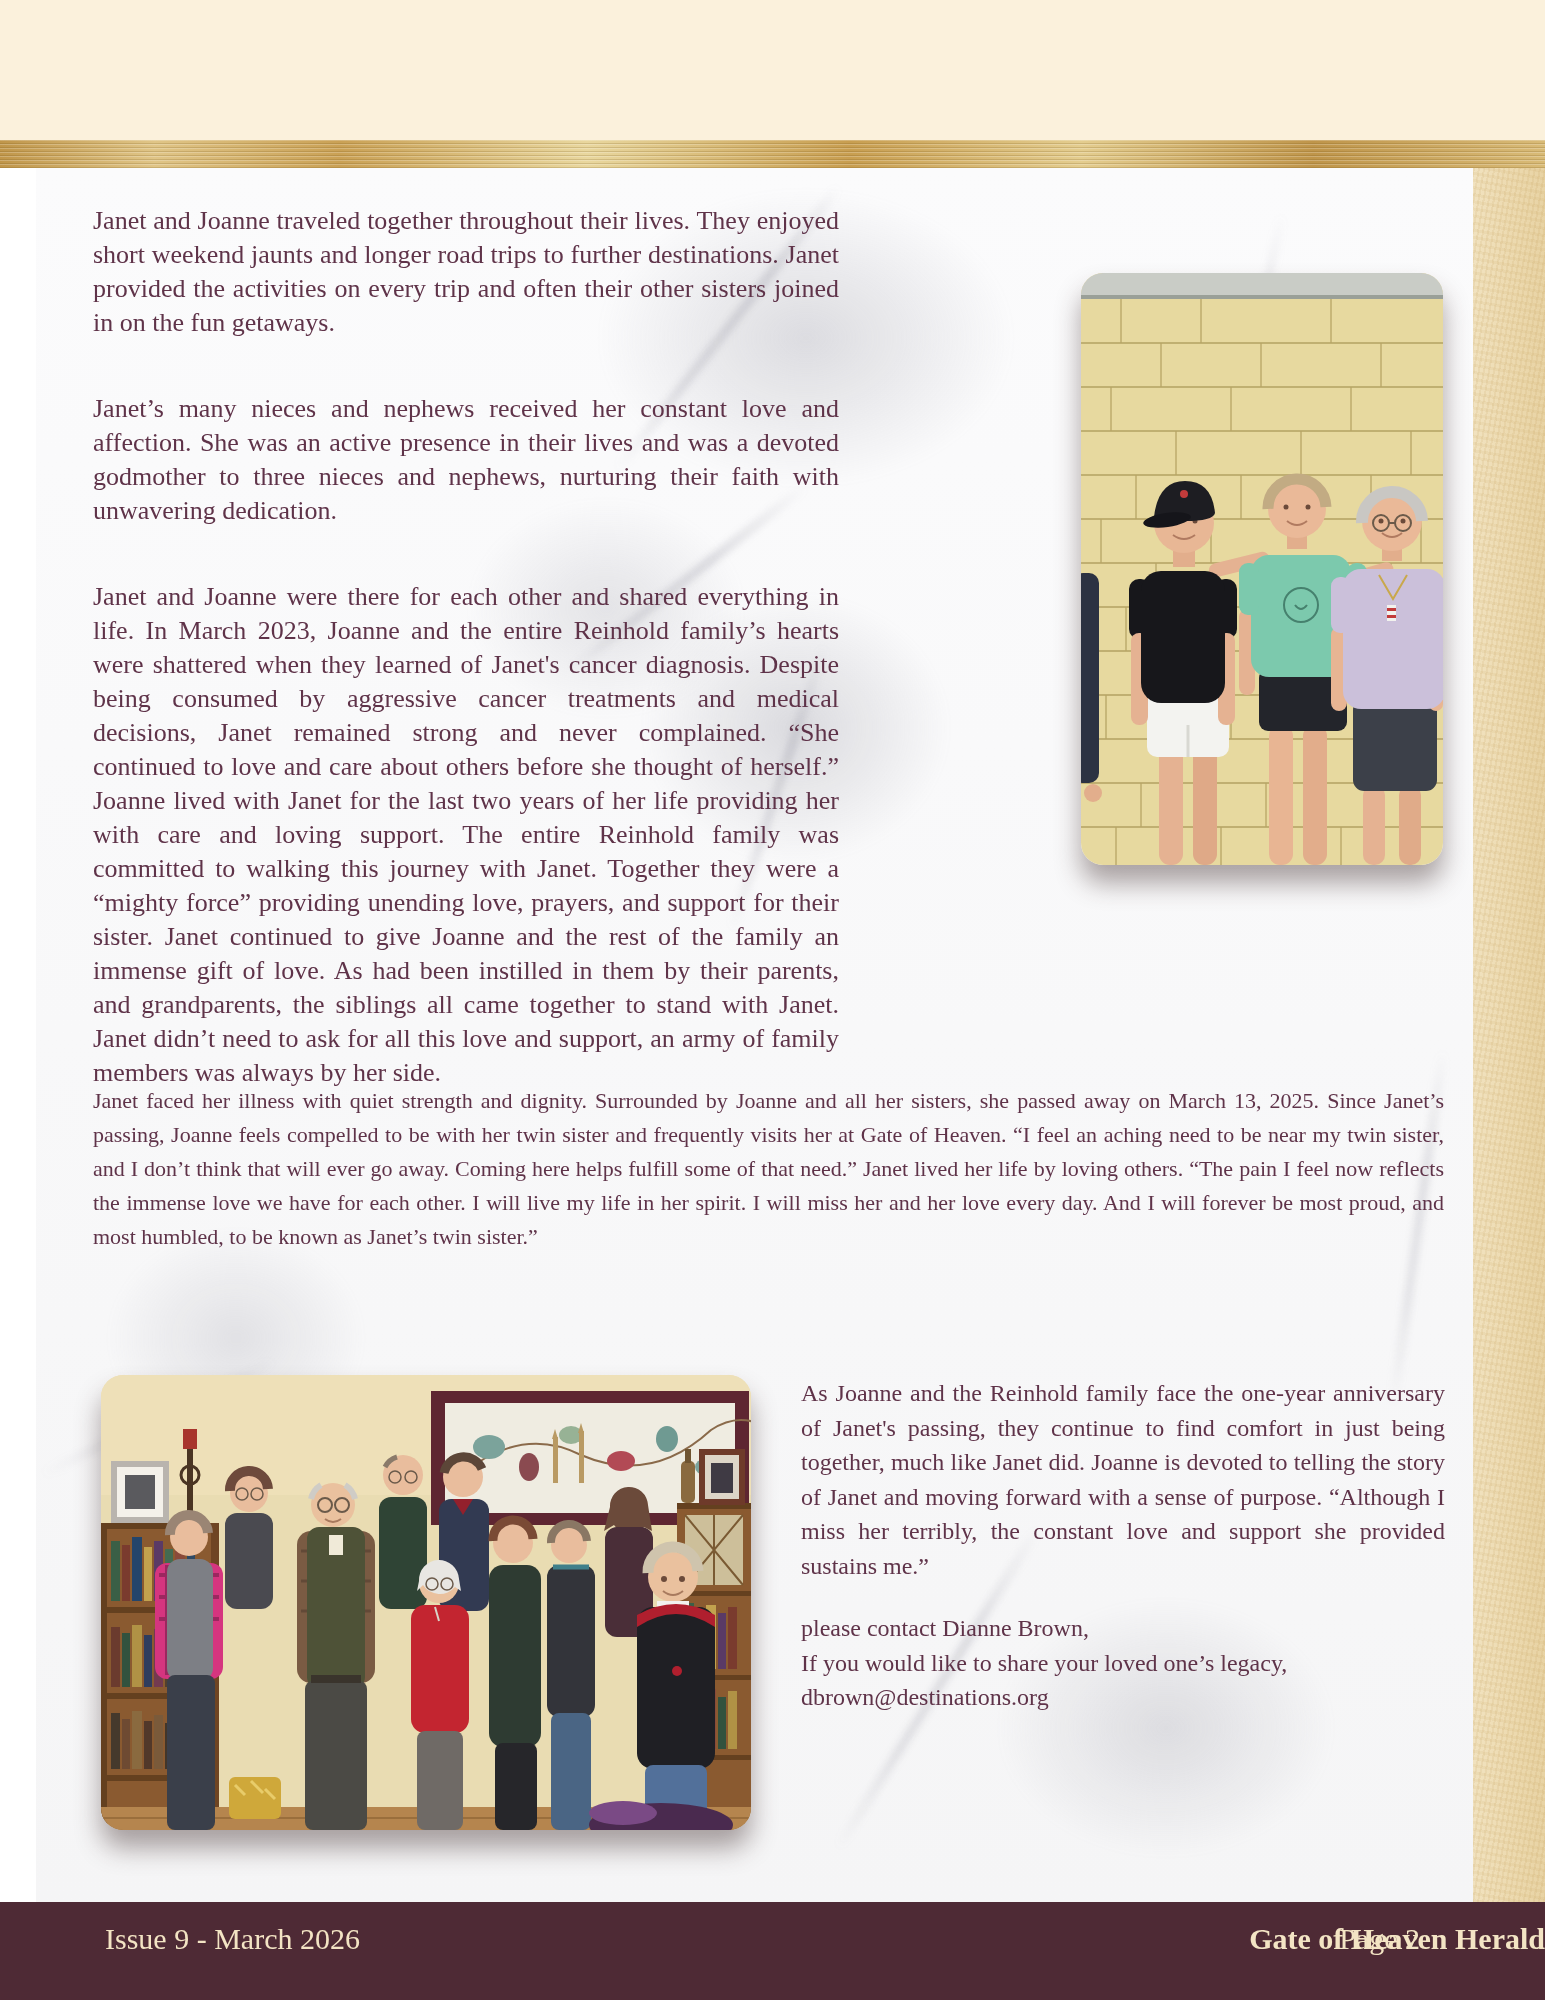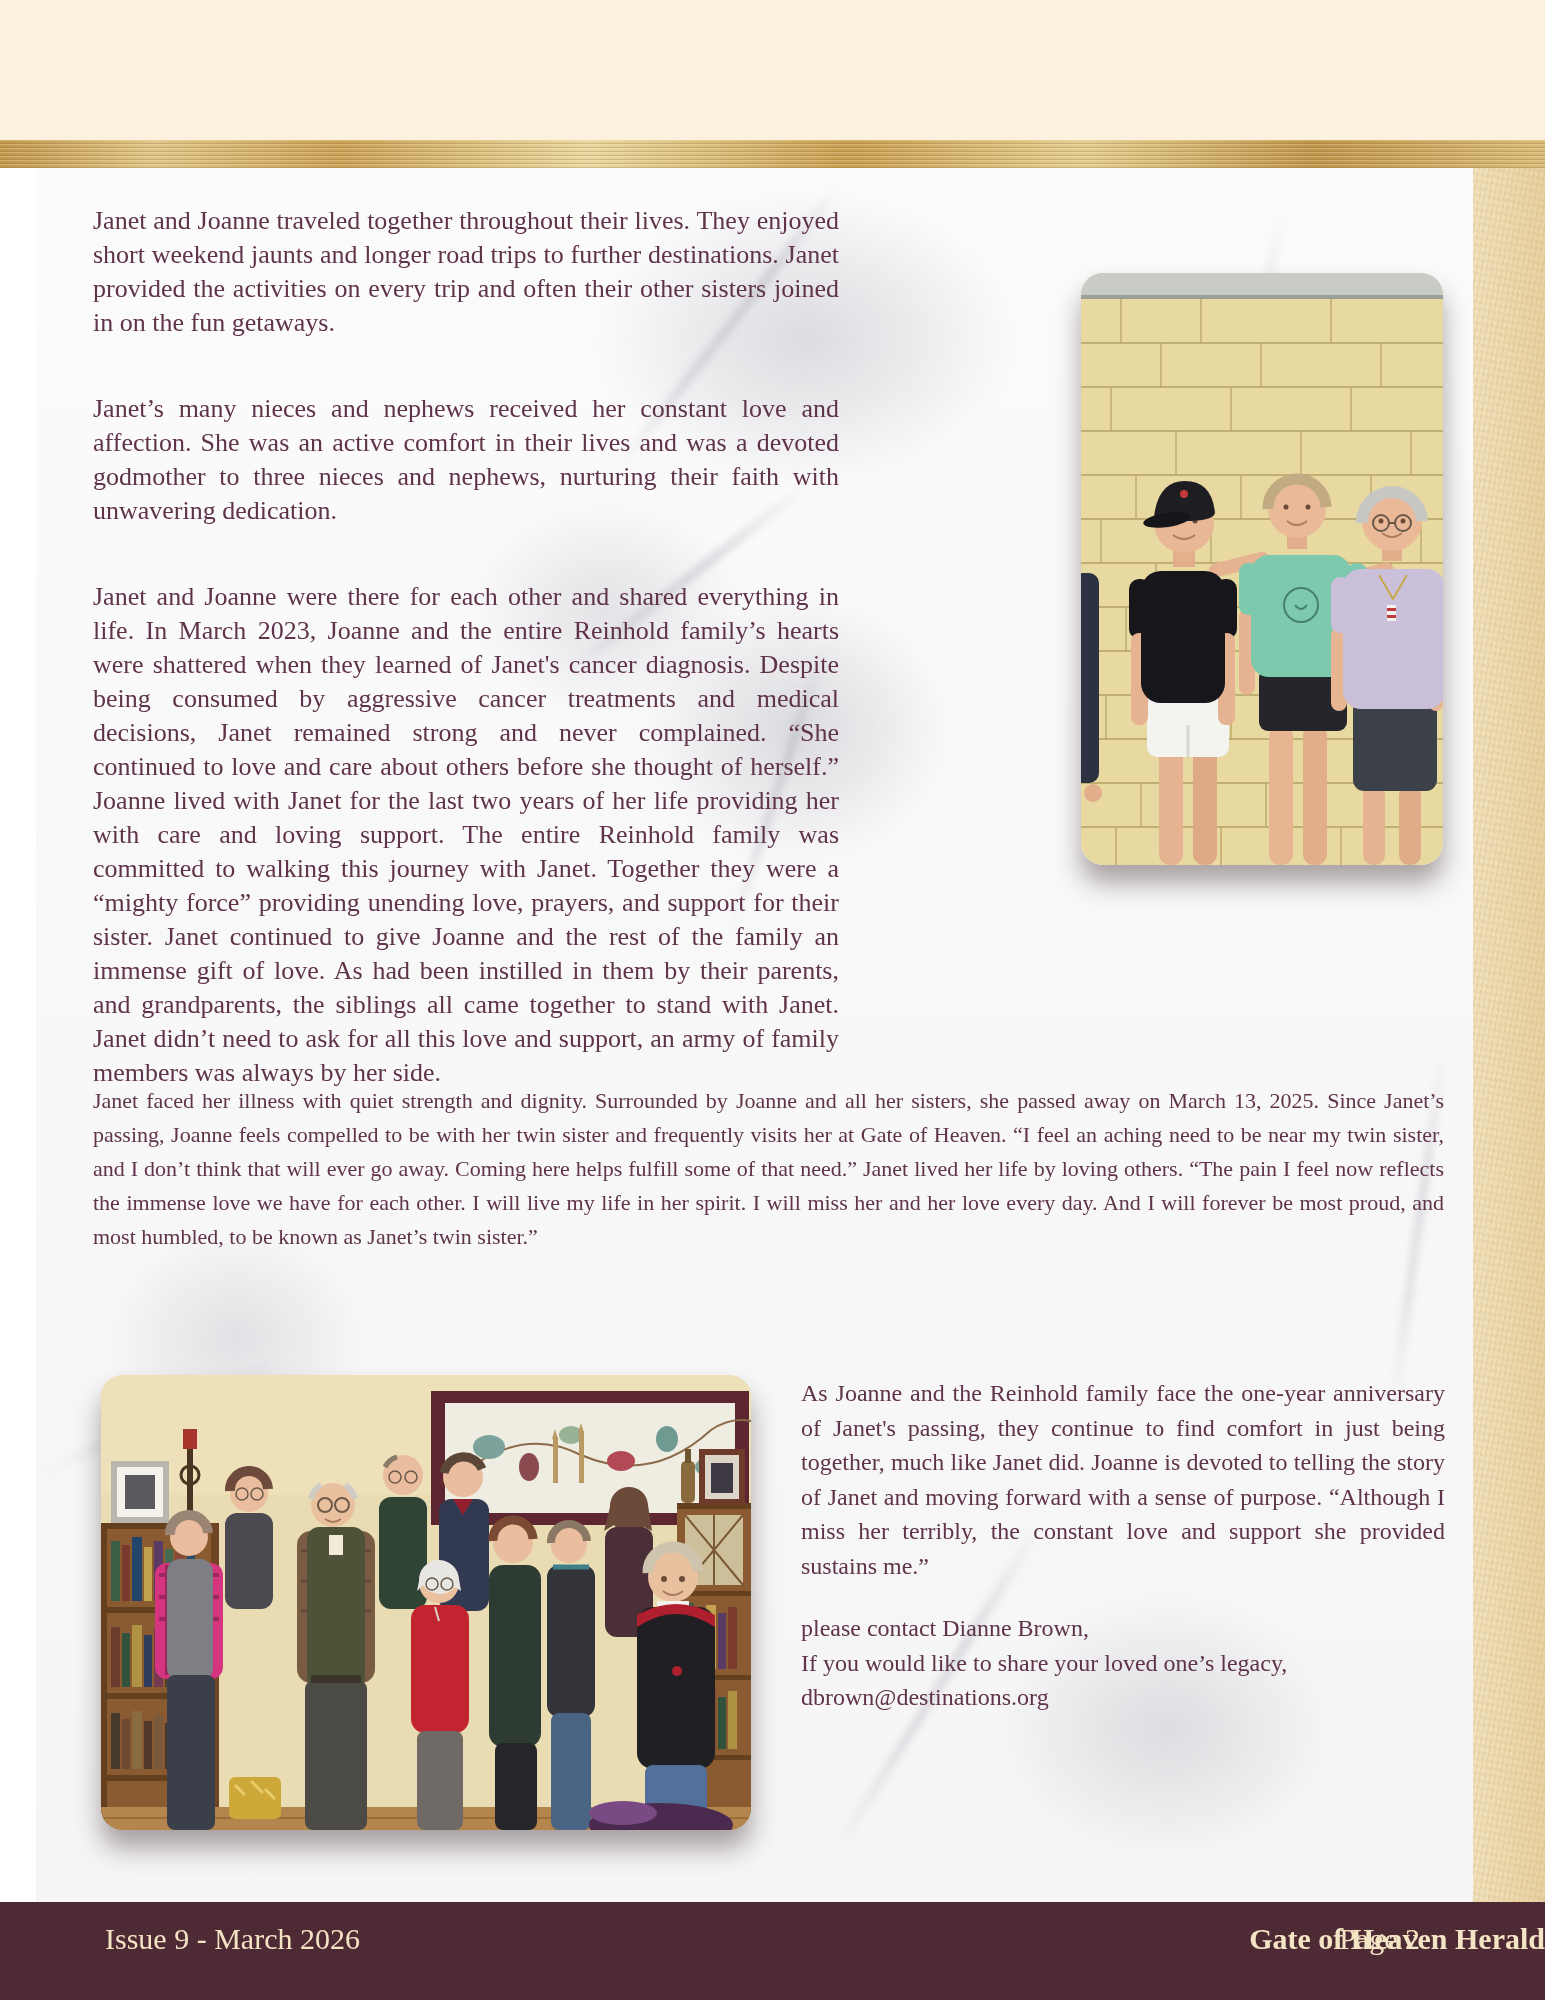--- a/index.html
+++ b/index.html
@@ -76,21 +76,21 @@
       <div class="vein" style="left:70px;top:1060px;width:260px;height:220px;background:radial-gradient(ellipse,rgba(150,150,162,.22),rgba(150,150,162,0) 70%);"></div>
       <div class="vein" style="left:120px;top:1120px;width:4px;height:260px;transform:rotate(64deg);background:linear-gradient(to bottom,rgba(120,120,136,0),rgba(120,120,136,.45) 40%,rgba(120,120,136,0));"></div>
     </div>
 
     <div class="edge-strip"></div>
 
     <div class="content">
 
       <div class="textblock col1">
         <p>Janet and Joanne traveled together throughout their lives. They enjoyed short weekend jaunts and longer road trips to further destinations. Janet provided the activities on every trip and often their other sisters joined in on the fun getaways.</p>
-        <p>Janet’s many nieces and nephews received her constant love and affection. She was an active comfort in their lives and was a devoted godmother to three nieces and nephews, nurturing their faith with unwavering dedication.</p>
+        <p>Janet’s many nieces and nephews received her constant love and affection. She was an active presence in their lives and was a devoted godmother to three nieces and nephews, nurturing their faith with unwavering dedication.</p>
         <p>Janet and Joanne were there for each other and shared everything in life. In March 2023, Joanne and the entire Reinhold family’s hearts were shattered when they learned of Janet's cancer diagnosis. Despite being consumed by aggressive cancer treatments and medical decisions, Janet remained strong and never complained. “She continued to love and care about others before she thought of herself.” Joanne lived with Janet for the last two years of her life providing her with care and loving support. The entire Reinhold family was committed to walking this journey with Janet. Together they were a “mighty force” providing unending love, prayers, and support for their sister. Janet continued to give Joanne and the rest of the family an immense gift of love. As had been instilled in them by their parents, and grandparents, the siblings all came together to stand with Janet. Janet didn’t need to ask for all this love and support, an army of family members was always by her side.</p>
       </div>
 
       <div class="textblock para-wide">
         <p>Janet faced her illness with quiet strength and dignity. Surrounded by Joanne and all her sisters, she passed away on March 13, 2025. Since Janet’s passing, Joanne feels compelled to be with her twin sister and frequently visits her at Gate of Heaven. “I feel an aching need to be near my twin sister, and I don’t think that will ever go away. Coming here helps fulfill some of that need.” Janet lived her life by loving others. “The pain I feel now reflects the immense love we have for each other. I will live my life in her spirit. I will miss her and her love every day. And I will forever be most proud, and most humbled, to be known as Janet’s twin sister.”</p>
       </div>
 
       <div class="photo" id="photo1">
         <svg viewBox="0 0 362 592" xmlns="http://www.w3.org/2000/svg">
           <rect width="362" height="592" fill="#e7d99f"></rect>

